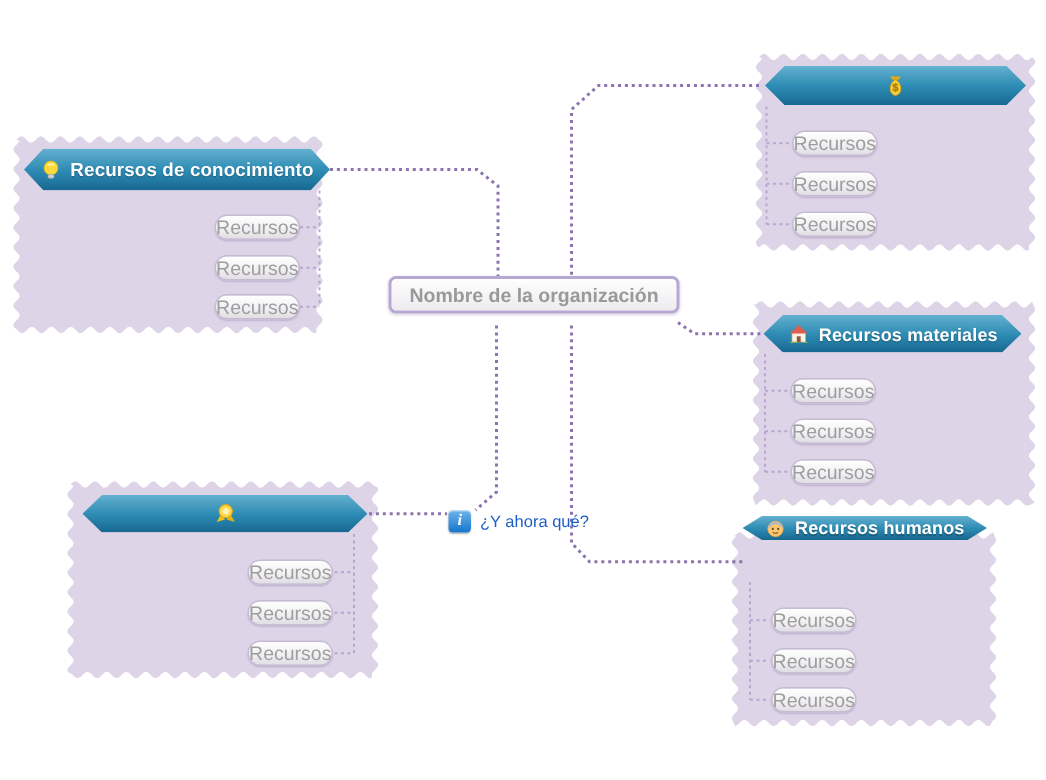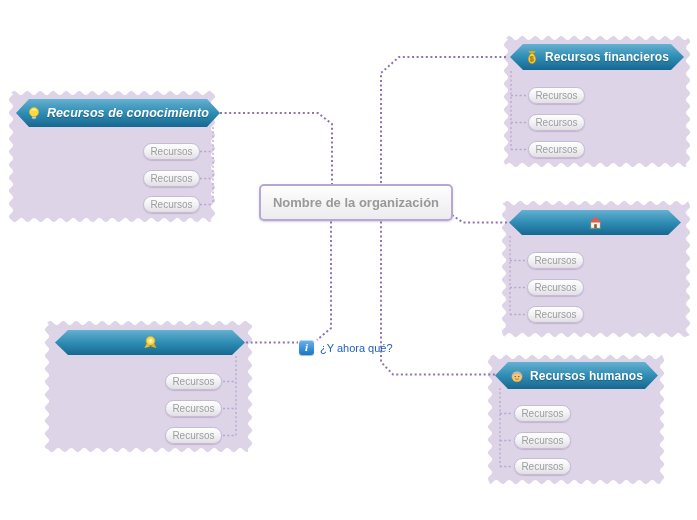--- a/index.html
+++ b/index.html
@@ -15,25 +15,25 @@
     background:linear-gradient(180deg,var(--banner-top) 0%, #4da0c3 22%, var(--banner-mid) 50%, var(--banner-bottom) 100%);
     clip-path:polygon(13px 0, calc(100% - 13px) 0, 100% 50%, calc(100% - 13px) 100%, 13px 100%, 0 50%);
     cursor:pointer; white-space:nowrap;
   }
   .banner .bicon{display:flex;align-items:center;}
   .pill{
     position:absolute;width:57px;height:17px;box-sizing:border-box;
     border:1px solid var(--pill-border);border-radius:9px;
     background:linear-gradient(#ffffff,#f1f0f3 55%,#e1dfe4);
     box-shadow:0 1px 1px rgba(130,110,160,.3);
-    color:var(--pill-text);font-size:10px;
+    color:var(--pill-text);font-size:13px;
     display:flex;align-items:center;justify-content:center;cursor:pointer;white-space:nowrap;text-align:right;
   }
   #center-node{
-    position:absolute;left:259px;top:184px;width:194px;height:37px;box-sizing:border-box;
+    position:absolute;left:259px;top:184px;width:194px;height:25px;box-sizing:border-box;
     border:2px solid var(--center-border);border-radius:5px;
     background:linear-gradient(#fefefe,#ecebee);
     box-shadow:0 1px 2px rgba(100,80,130,.25), inset 0 1px 0 rgba(255,255,255,.9);
     display:flex;align-items:center;justify-content:center;
     color:var(--center-text);font-weight:bold;font-size:13px;cursor:pointer;white-space:nowrap;
   }
   #floating-node{
     position:absolute;left:299px;top:340px;display:flex;align-items:center;gap:6px;cursor:pointer;
   }
   .info-icon{
@@ -75,21 +75,21 @@
     <path d="M500,388 L500,466.5" fill="none" stroke="#b7a6ce" stroke-width="1.3" stroke-dasharray="2 2.3"></path>
     <path d="M500,413.5 L513,413.5" fill="none" stroke="#b7a6ce" stroke-width="1.3" stroke-dasharray="2 2.3"></path>
     <path d="M500,440.5 L513,440.5" fill="none" stroke="#b7a6ce" stroke-width="1.3" stroke-dasharray="2 2.3"></path>
     <path d="M500,466.5 L513,466.5" fill="none" stroke="#b7a6ce" stroke-width="1.3" stroke-dasharray="2 2.3"></path>
     <path d="M236,356 L236,435.5" fill="none" stroke="#b7a6ce" stroke-width="1.3" stroke-dasharray="2 2.3"></path>
     <path d="M223,381.5 L236,381.5" fill="none" stroke="#b7a6ce" stroke-width="1.3" stroke-dasharray="2 2.3"></path>
     <path d="M223,408.5 L236,408.5" fill="none" stroke="#b7a6ce" stroke-width="1.3" stroke-dasharray="2 2.3"></path>
     <path d="M223,435.5 L236,435.5" fill="none" stroke="#b7a6ce" stroke-width="1.3" stroke-dasharray="2 2.3"></path>
   </svg>
 
-<div class="banner" style="left:16px;top:99px;width:204px;height:28px;font-style:italic;">
+<div class="banner" style="left:16px;top:99px;width:204px;height:28px;">
   <span class="bicon">
     <svg width="14" height="15" viewBox="0 0 14 15">
         <circle cx="7" cy="6" r="4.6" fill="#ffd93d" stroke="#e8b80a" stroke-width=".6"></circle>
         <path d="M5 4.2 Q7 2.6 9 4.2" stroke="#fff3b0" fill="none" stroke-width="1.1" stroke-linecap="round"></path>
         <rect x="5" y="10.4" width="4" height="2.4" rx="1" fill="#d2d2d2" stroke="#9aa0a8" stroke-width=".5"></rect>
       </svg>
   </span>
   <span>Recursos de conocimiento</span>
 </div>
 <div class="pill" style="left:143px;top:143px;">Recursos</div>
@@ -97,56 +97,56 @@
 <div class="pill" style="left:143px;top:196px;">Recursos</div>
 
 <div class="banner" style="left:510px;top:44px;width:174px;height:26px;font-size:12px;">
   <span class="bicon">
     <svg width="14" height="15" viewBox="0 0 14 15">
         <path d="M5 3.2 L9 3.2 L10.6 1 L3.4 1 Z" fill="#e2ad0b"></path>
         <path d="M7 3.2 C2.6 5.2 2 13 7 13.6 C12 13 11.4 5.2 7 3.2" fill="#ffd23e" stroke="#d9a40c" stroke-width=".6"></path>
         <text x="7" y="10.6" font-size="7.5" font-weight="bold" fill="#a97b00" text-anchor="middle" font-family="Liberation Sans, sans-serif">$</text>
       </svg>
   </span>
-  <span>Recursos financieros</span>
 </div>
 <div class="pill" style="left:528px;top:87px;">Recursos</div>
 <div class="pill" style="left:528px;top:114px;">Recursos</div>
 <div class="pill" style="left:528px;top:141px;">Recursos</div>
 
 <div class="banner" style="left:509px;top:210px;width:172px;height:25px;font-size:12px;">
   <span class="bicon">
     <svg width="15" height="15" viewBox="0 0 15 15">
         <rect x="3" y="6.8" width="9" height="6.2" fill="#fdf3e3" stroke="#c9b298" stroke-width=".5"></rect>
         <path d="M1.4 7.4 L7.5 1.8 L13.6 7.4 Z" fill="#e05d4f"></path>
         <rect x="6.2" y="9.2" width="2.6" height="3.8" fill="#8a5a3b"></rect>
         <path d="M.8 13.6 Q4 12 7.4 13.6 Z" fill="#7fba4c"></path>
         <path d="M9.6 13.6 Q11.8 12.4 14.2 13.6 Z" fill="#7fba4c"></path>
       </svg>
   </span>
+  <span>Recursos materiales</span>
 </div>
 <div class="pill" style="left:527px;top:252px;">Recursos</div>
 <div class="pill" style="left:527px;top:279px;">Recursos</div>
 <div class="pill" style="left:527px;top:306px;">Recursos</div>
 
 <div class="banner" style="left:55px;top:330px;width:190px;height:25px;font-size:12px;">
   <span class="bicon">
     <svg width="15" height="15" viewBox="0 0 15 15">
         <path d="M4.4 7.6 L1.4 13 L7 11.4 Z" fill="#f3c21a"></path>
         <path d="M10.6 7.6 L13.6 13 L8 11.4 Z" fill="#e8b213"></path>
         <circle cx="7.5" cy="5.8" r="4.4" fill="#ffd84d" stroke="#e0a90f" stroke-width=".7"></circle>
         <circle cx="7.5" cy="5.8" r="2.1" fill="#fff0b3"></circle>
       </svg>
   </span>
 </div>
 <div class="pill" style="left:165px;top:373px;">Recursos</div>
 <div class="pill" style="left:165px;top:400px;">Recursos</div>
 <div class="pill" style="left:165px;top:427px;">Recursos</div>
 
-<div class="banner" style="left:495px;top:362px;width:163px;height:27px;font-size:12px;">
+<div class="banner" style="left:495px;top:344px;width:163px;height:16px;font-size:12px;">
   <span class="bicon">
     <svg width="14" height="14" viewBox="0 0 14 14">
         <circle cx="7" cy="7.6" r="5.2" fill="#fbc66d" stroke="#e0a23e" stroke-width=".4"></circle>
         <path d="M1.8 7 A5.3 5.3 0 0 1 12.2 7 L11.2 6.6 Q7 2.4 2.8 6.6 Z" fill="#b3bac1"></path>
         <circle cx="5.2" cy="7.6" r=".7" fill="#5a4328"></circle>
         <circle cx="8.8" cy="7.6" r=".7" fill="#5a4328"></circle>
         <path d="M5.4 10 Q7 11.2 8.6 10" stroke="#8a623a" stroke-width=".7" fill="none" stroke-linecap="round"></path>
       </svg>
   </span>
   <span>Recursos humanos</span>

